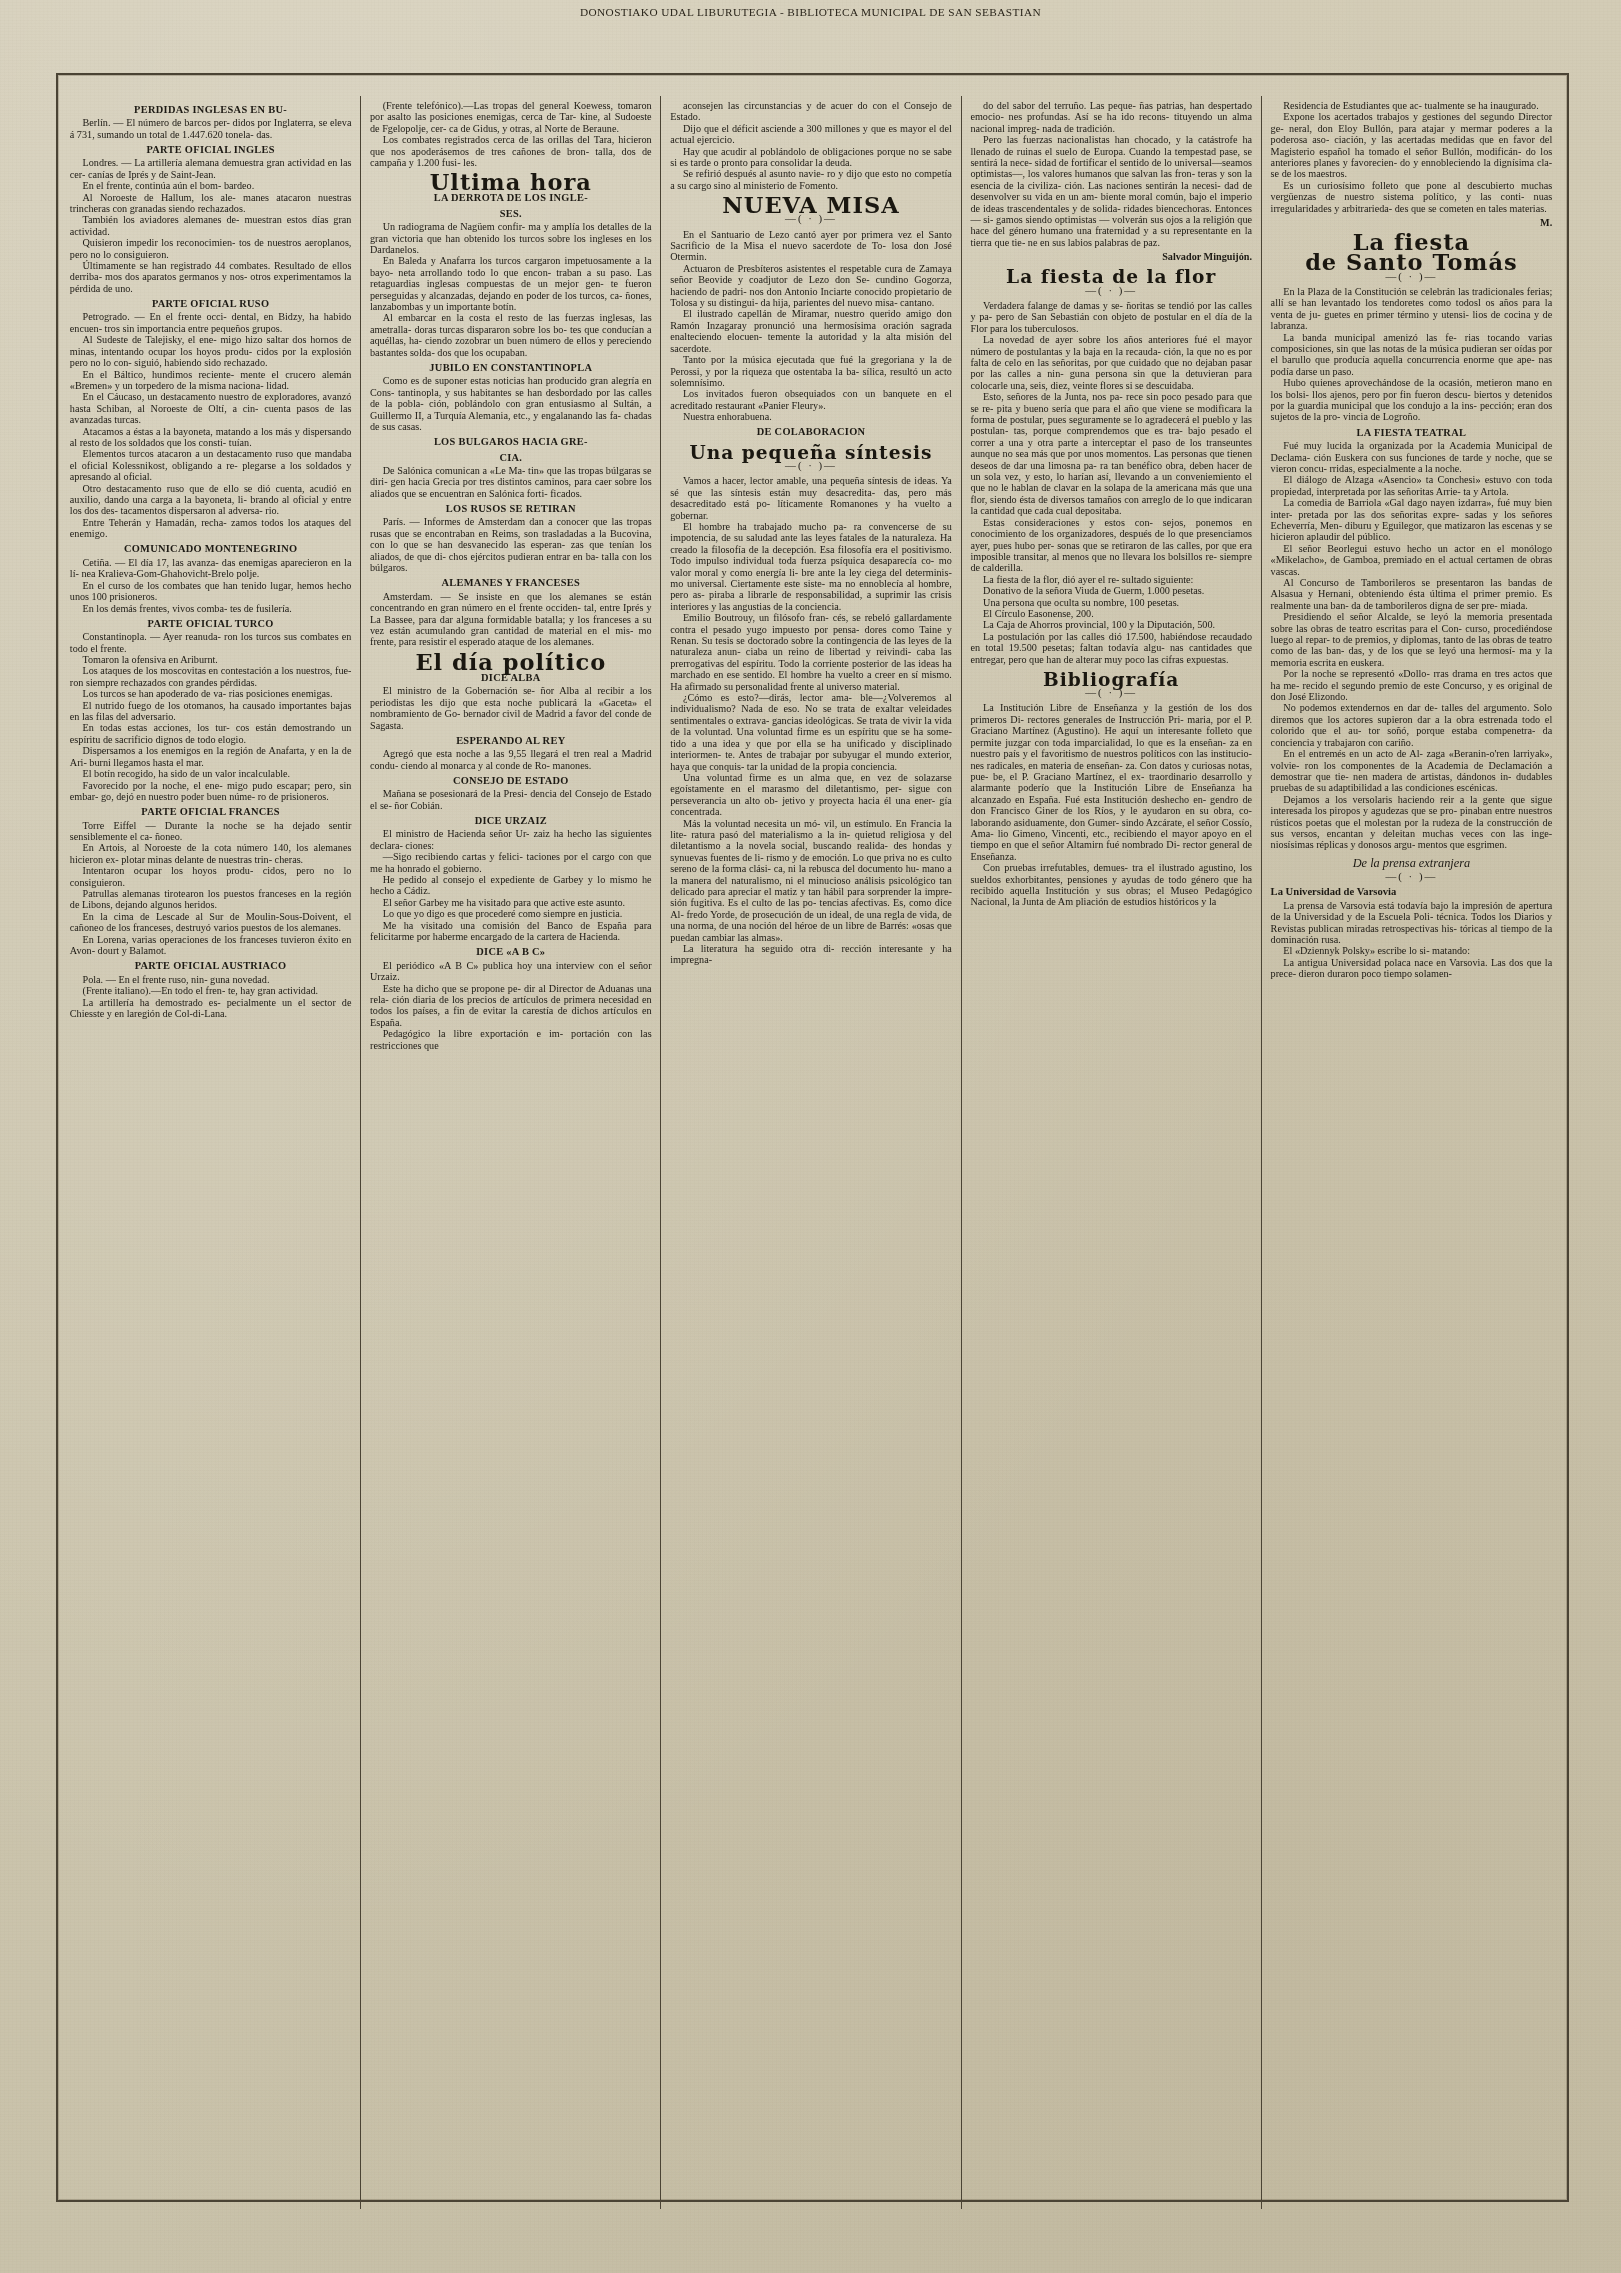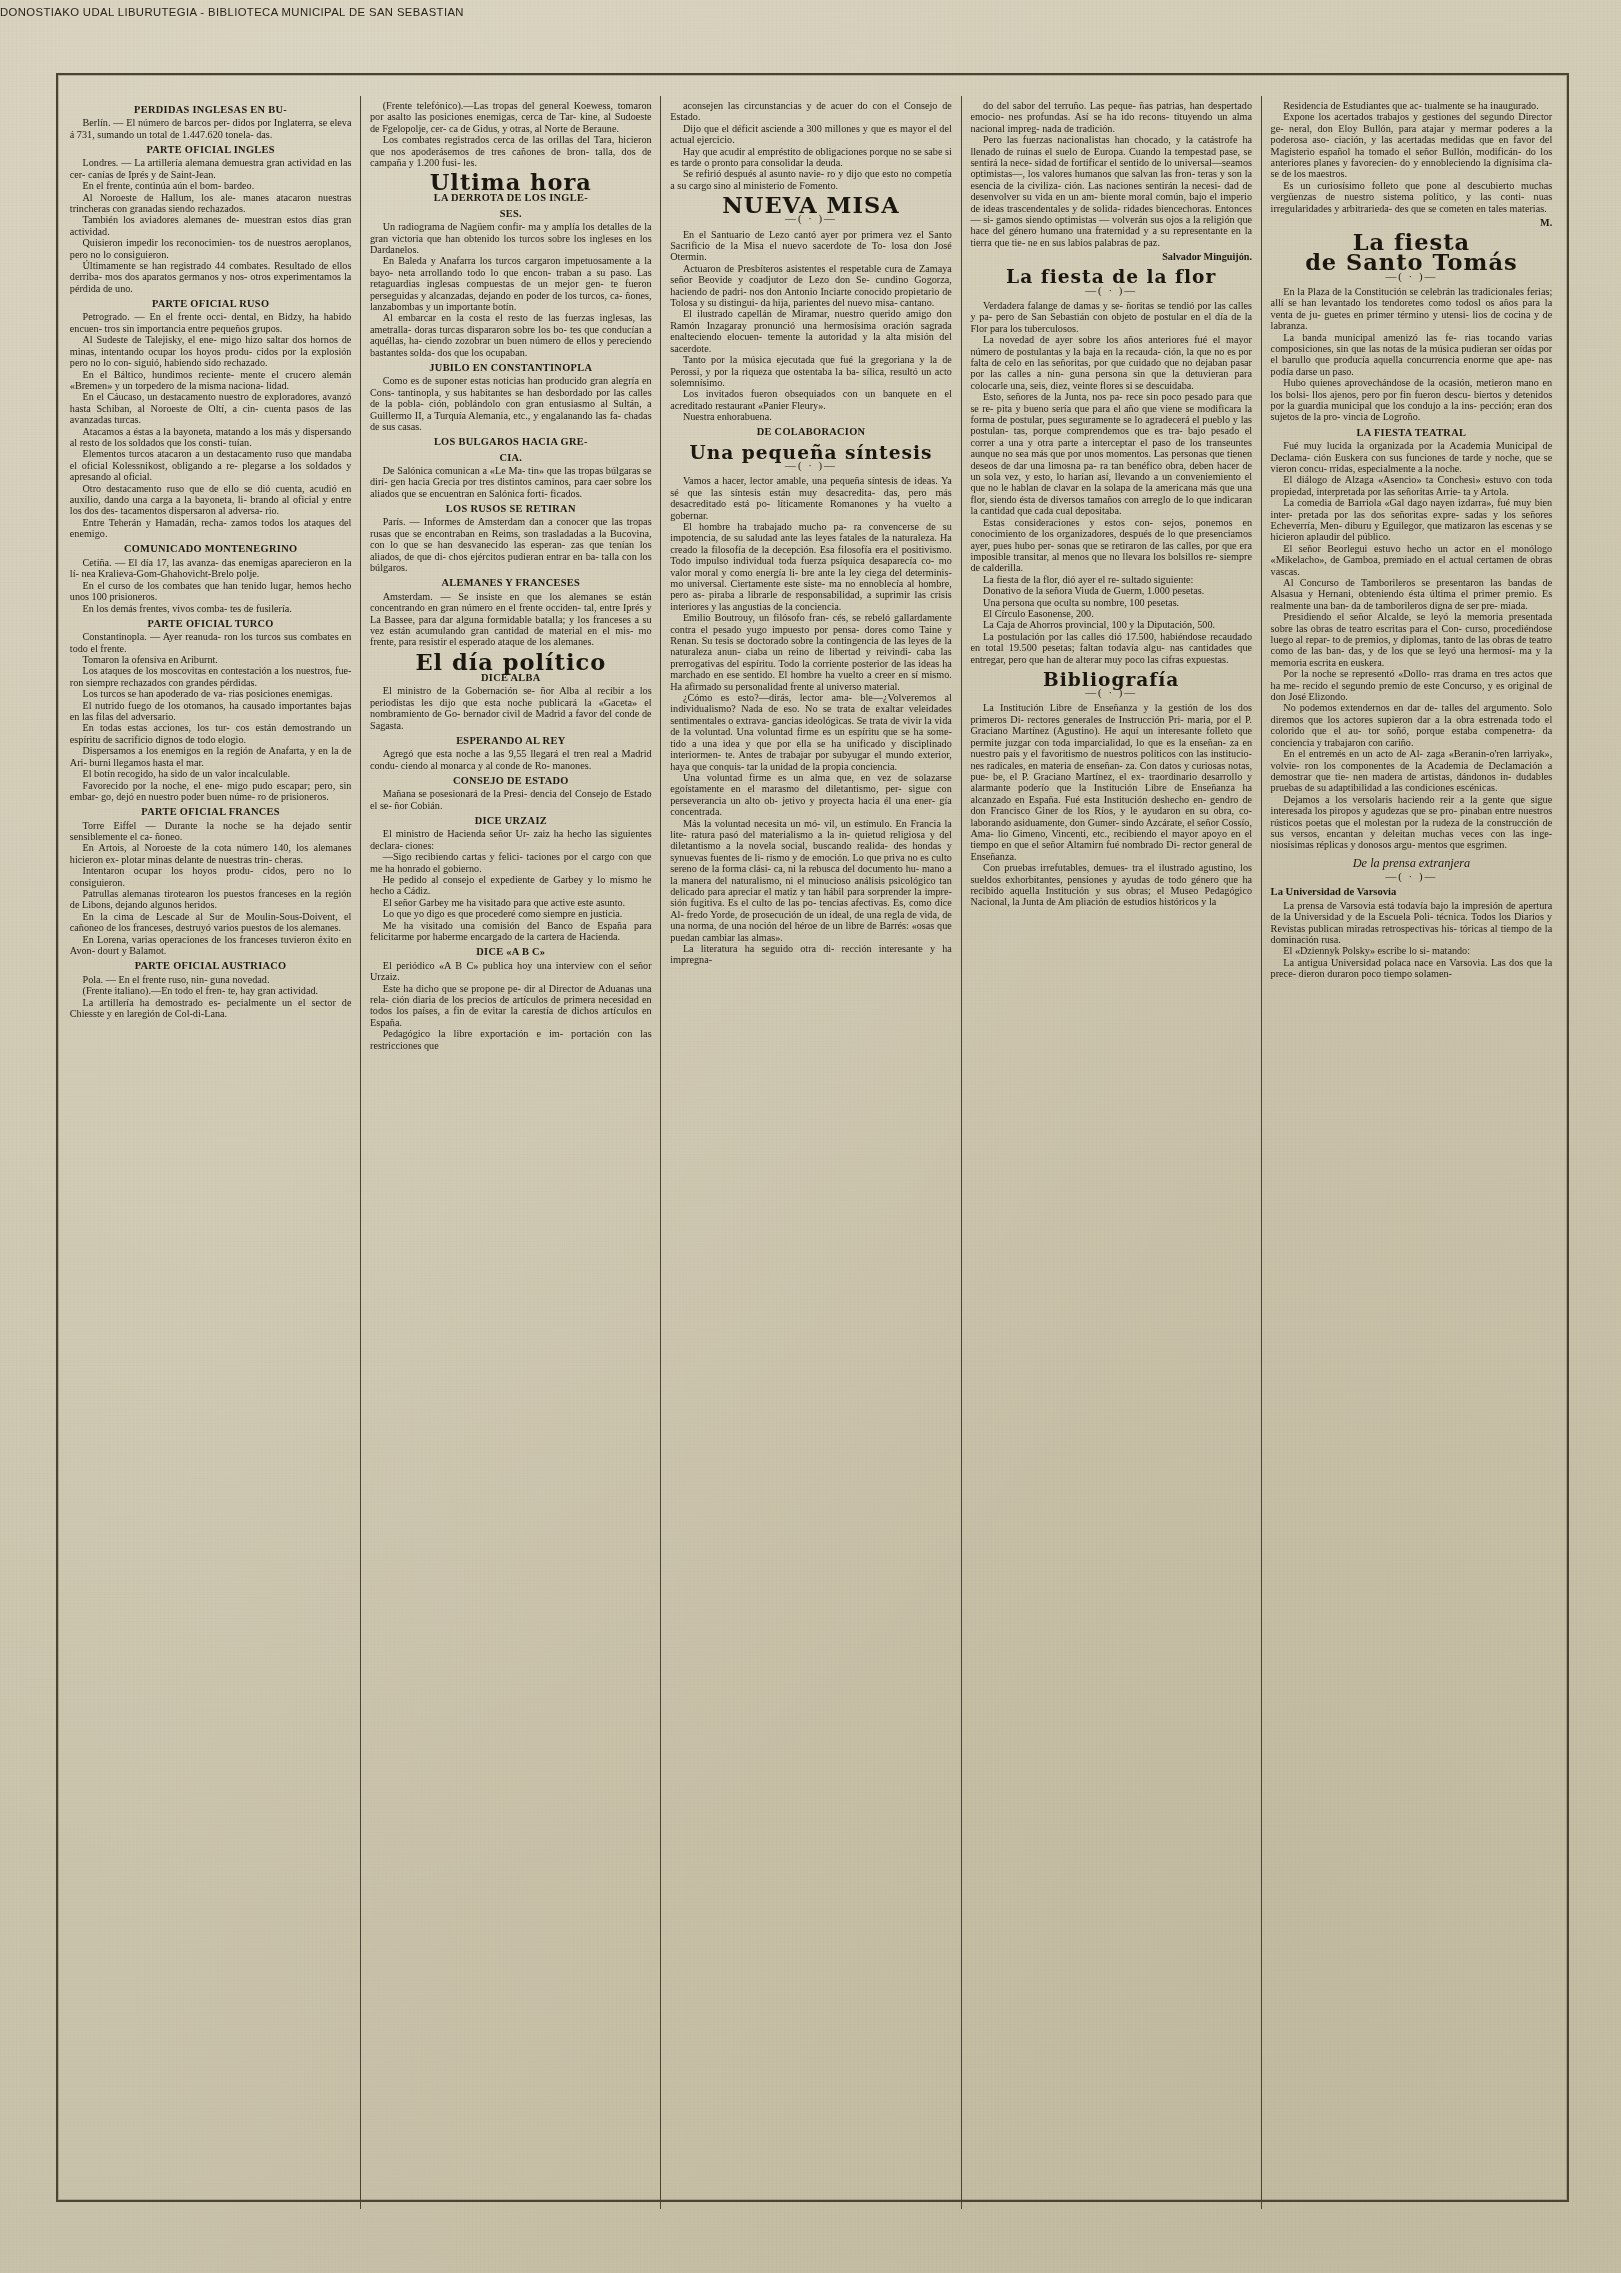--- a/index.html
+++ b/index.html
@@ -9,22 +9,22 @@
     background:
       radial-gradient(ellipse at 20% 10%, rgba(255,255,255,0.18), rgba(255,255,255,0) 60%),
       radial-gradient(ellipse at 80% 85%, rgba(120,100,60,0.10), rgba(255,255,255,0) 65%),
       linear-gradient(180deg,#d3ccb6 0%, #cec7b0 40%, #c9c2aa 100%);
   }
   #grain{position:absolute;inset:0;opacity:.35;
     background-image:
       repeating-linear-gradient(0deg, rgba(90,75,45,0.05) 0px, rgba(90,75,45,0.05) 1px, rgba(0,0,0,0) 1px, rgba(0,0,0,0) 2.9px),
       repeating-linear-gradient(90deg, rgba(90,75,45,0.04) 0px, rgba(90,75,45,0.04) 1px, rgba(0,0,0,0) 1px, rgba(0,0,0,0) 3.9px);
     pointer-events:none;}
-  #libheader{position:absolute;top:5.9px;left:0;width:100%;text-align:left;
-    font-family:Liberation Sans, sans-serif;font-size:11.3px;letter-spacing:0.4px;color:#2a251b;}
+  #libheader{position:absolute;top:5.9px;left:0;width:100%;text-align:center;
+    font-family:Liberation Serif, serif;font-size:11.3px;letter-spacing:0.4px;color:#2a251b;}
   #frame{position:absolute;left:56px;top:73px;width:1509px;height:2125px;
     border:2px solid #4a4334;box-shadow:inset 0 0 0 1px rgba(70,60,40,.25);}
   #cols{position:absolute;left:61px;top:96px;width:1500px;height:2113px;display:flex;}
   .col{position:relative;flex:1 1 0;padding:3.9px 8.8px 0 8.8px;}
   .col + .col{border-left:1.5px solid #4a4334;}
   .col-inner{font-size:10.2px;line-height:11.4px;text-align:justify;}
   p{margin:0 0 0 0;text-indent:12.7px;}
   .hd{display:block;text-align:center;font-weight:bold;font-size:10.4px;
       letter-spacing:0.3px;margin:3.9px 0 2px 0;text-indent:0;text-transform:uppercase;}
   .banner{display:block;text-align:center;font-family:"DejaVu Serif", serif;font-weight:bold;
@@ -127,21 +127,21 @@
           <span class="hd">DICE «A B C»</span>
           <p>El periódico «A B C» publica hoy una interview con el señor Urzaiz.</p>
           <p>Este ha dicho que se propone pe- dir al Director de Aduanas una rela- ción diaria de los precios de artículos de primera necesidad en todos los países, a fin de evitar la carestía de dichos artículos en España.</p>
           <p>Pedagógico la libre exportación e im- portación con las restricciones que</p>
         </div>
       </div>
     <div class="col">
         <div class="col-inner">
           <p>aconsejen las circunstancias y de acuer do con el Consejo de Estado.</p>
           <p>Dijo que el déficit asciende a 300 millones y que es mayor el del actual ejercicio.</p>
-          <p>Hay que acudir al empréstito de obligaciones porque no se sabe si es tarde o pronto para consolidar la deuda.</p>
+          <p>Hay que acudir al poblándolo de obligaciones porque no se sabe si es tarde o pronto para consolidar la deuda.</p>
           <p>Se refirió después al asunto navie- ro y dijo que esto no competía a su cargo sino al ministerio de Fomento.</p>
           <span class="banner">NUEVA MISA</span>
           <span class="orn">—( · )—</span>
           <p>En el Santuario de Lezo cantó ayer por primera vez el Santo Sacrificio de la Misa el nuevo sacerdote de To- losa don José Otermin.</p>
           <p>Actuaron de Presbíteros asistentes el respetable cura de Zamaya señor Beovide y coadjutor de Lezo don Se- cundino Gogorza, haciendo de padri- nos don Antonio Inciarte conocido propietario de Tolosa y su distingui- da hija, parientes del nuevo misa- cantano.</p>
           <p>El ilustrado capellán de Miramar, nuestro querido amigo don Ramón Inzagaray pronunció una hermosísima oración sagrada enalteciendo elocuen- temente la autoridad y la alta misión del sacerdote.</p>
           <p>Tanto por la música ejecutada que fué la gregoriana y la de Perossi, y por la riqueza que ostentaba la ba- sílica, resultó un acto solemnísimo.</p>
           <p>Los invitados fueron obsequiados con un banquete en el acreditado restaurant «Panier Fleury».</p>
           <p>Nuestra enhorabuena.</p>
           <span class="hd">DE COLABORACION</span>

